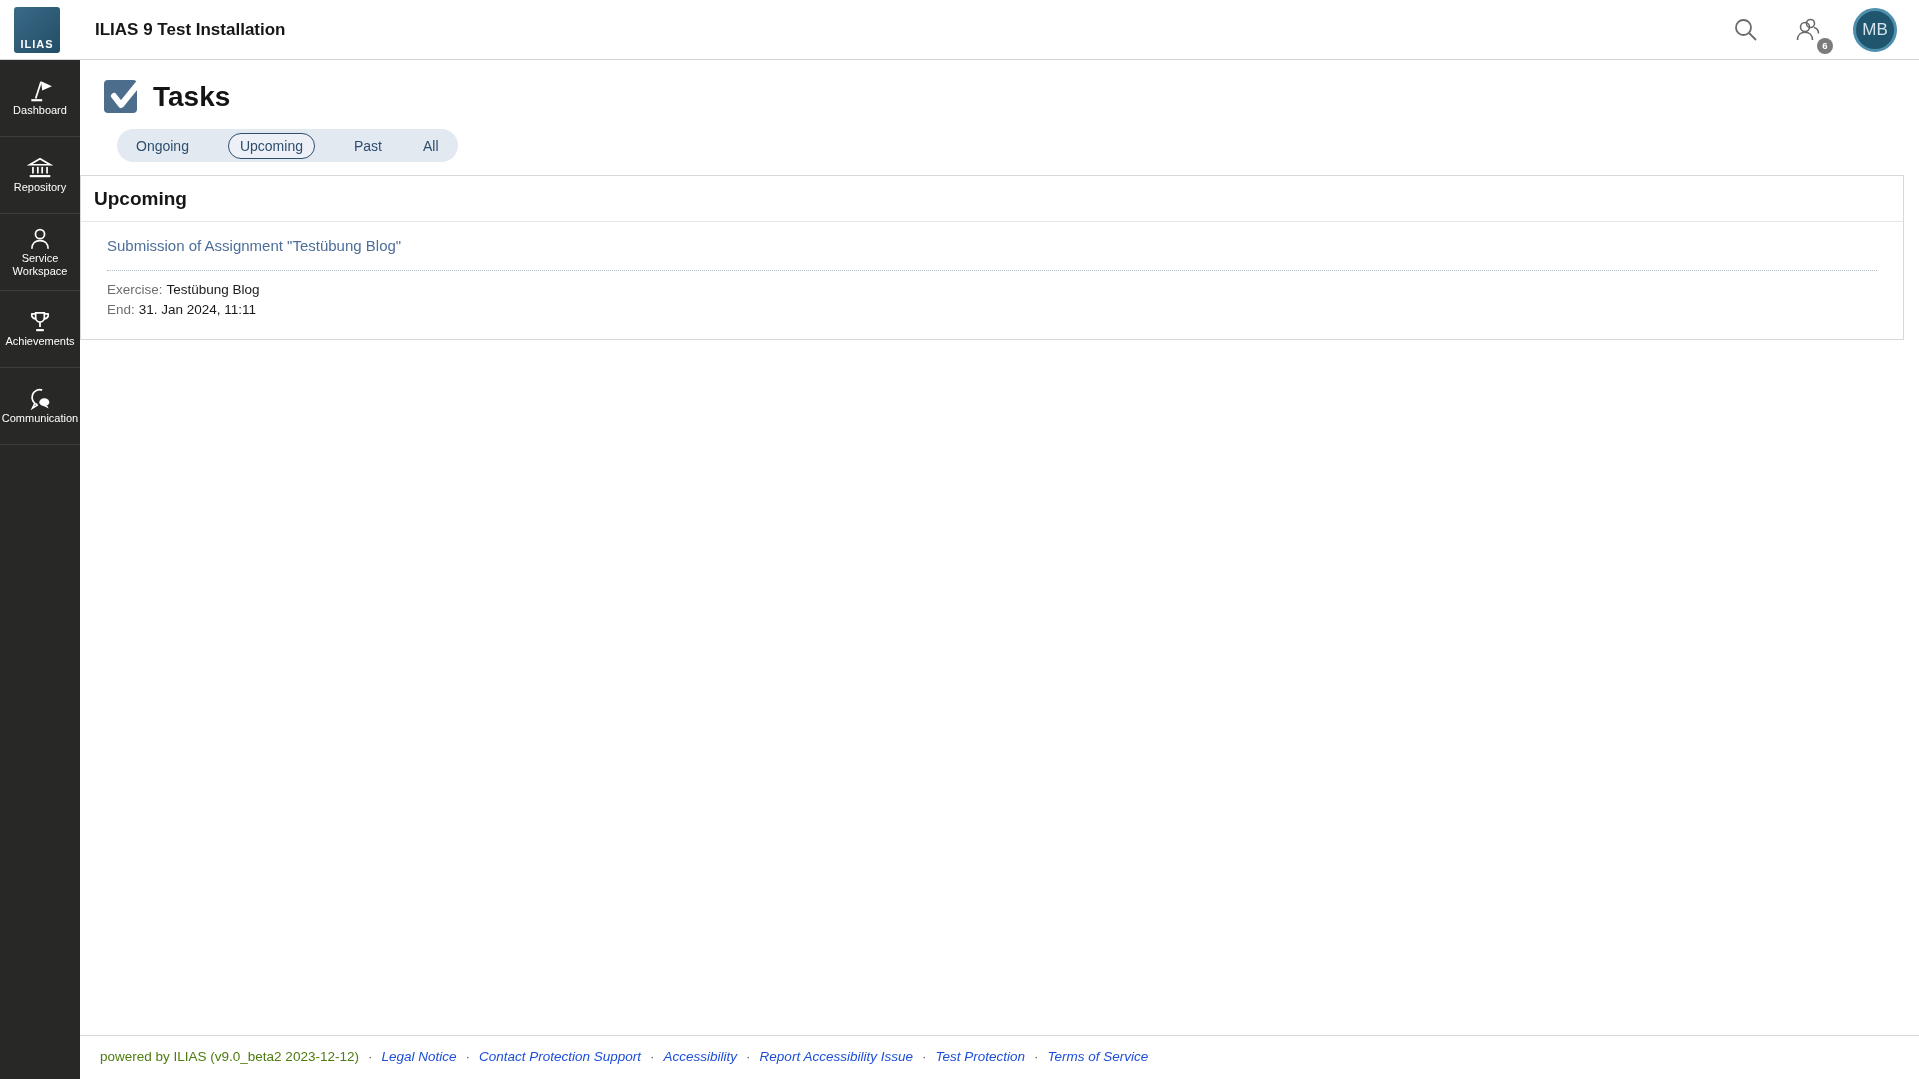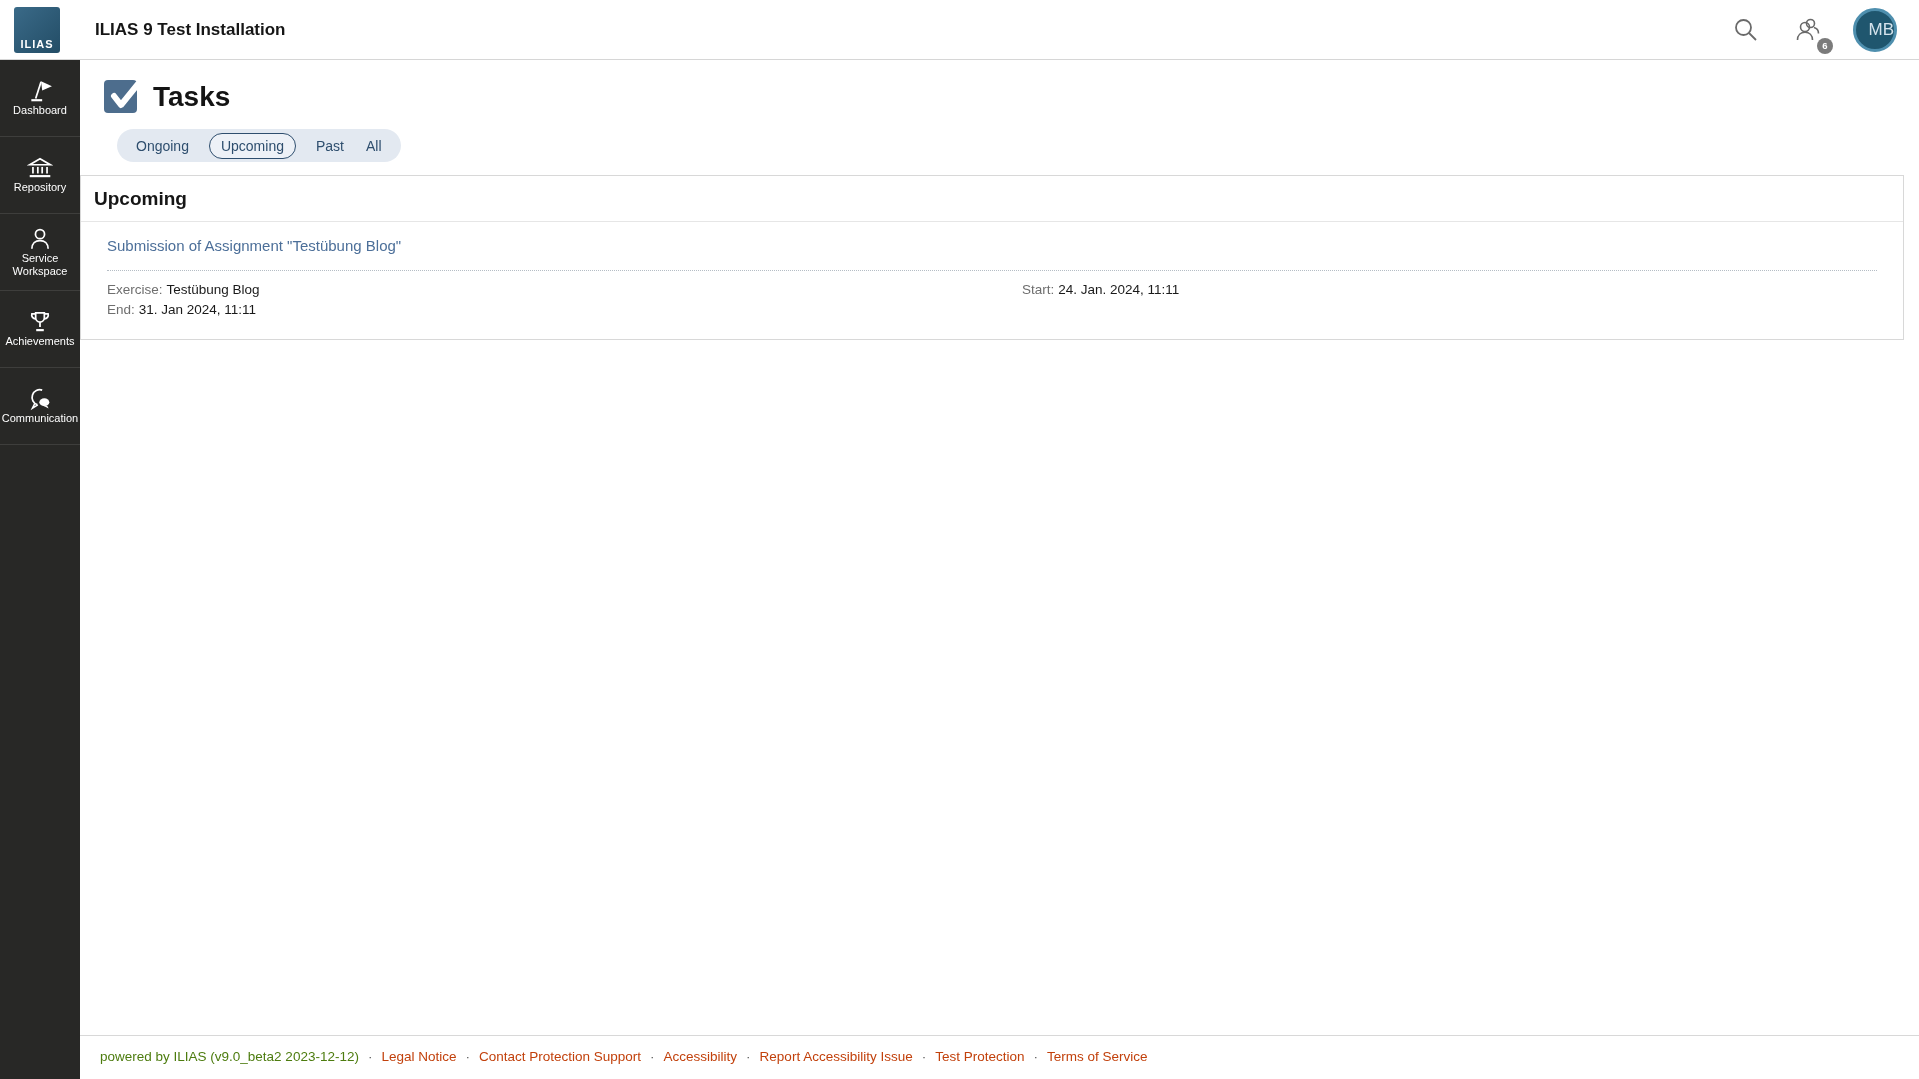--- a/index.html
+++ b/index.html
@@ -16,40 +16,40 @@
   .logo span { color:#fff; font-size:11px; font-weight:bold; letter-spacing:1px; }
   .topbar-title { margin-left:35px; font-size:17px; font-weight:600; color:#161616; }
   .topbar-right { margin-left:auto; display:flex; align-items:center; gap:28px; }
   .tb-icon { width:34px; height:34px; display:flex; align-items:center; justify-content:center;
     cursor:pointer; position:relative; }
   .badge { position:absolute; right:-8px; bottom:-7px; width:16px; height:16px; border-radius:50%;
     background:#7b7b7b; color:#fff; font-size:9.5px; font-weight:bold;
     display:flex; align-items:center; justify-content:center; }
   .avatar { width:44px; height:44px; border-radius:50%; background:#1f566e;
     border:3px solid #4e8fae; color:#d5e3ec; font-size:17px;
-    display:flex; align-items:center; justify-content:flex-end; cursor:pointer; }
+    display:flex; align-items:center; justify-content:center; cursor:pointer; }
 
   
   .sidebar { position:absolute; top:60px; left:0; width:80px; bottom:0;
     background:#282826; z-index:20; }
   .sb-item { min-height:77px; display:flex; flex-direction:column; align-items:center;
     justify-content:center; padding:9px 3px; border-bottom:1px solid #3e3e3c;
     cursor:pointer; }
   .sb-item svg { display:block; }
   .sb-label { color:#ffffff; font-size:11px; line-height:1.2; text-align:center; }
 
   
   .main { position:absolute; top:60px; left:80px; right:0; bottom:0; background:#fff; }
   .page-head { padding:20px 0 0 24px; }
   .title-row { display:flex; align-items:center; gap:16px; }
   .tasks-icon { width:33px; height:33px; border-radius:4px; background:#4d6d8d; position:relative; }
   .tasks-icon svg { position:absolute; left:3px; top:-6px; overflow:visible; }
   .page-title { font-size:28px; font-weight:700; color:#141414; }
 
-  .viewcontrols { margin:16px 0 0 13px; display:inline-flex; align-items:center; gap:18px;
+  .viewcontrols { margin:16px 0 0 13px; display:inline-flex; align-items:center; gap:37px;
     background:#e3e9f1; border-radius:17px; height:33px; padding:0 17px; }
   .vc-btn { background:none; border:none; font-family:inherit; font-size:14px; color:#2e4e6e;
     cursor:pointer; padding:4px 2px; }
   .vc-btn.active { border:1px solid #2e4e6e; border-radius:13px; padding:4px 11px;
     background:#edf1f7; }
 
   
   .panel { margin:13px 15px 0 0; border:1px solid #d8d8d8; background:#fff; }
   .panel-header { padding:12px 13px 11px; font-size:19px; font-weight:700; color:#161616;
     border-bottom:1px solid #e6e6e6; }
@@ -61,21 +61,21 @@
   .prop-row { font-size:13.5px; line-height:17px; margin-bottom:3px; }
   .prop-label { color:#6e6e6e;margin-top:44px; }
   .prop-value { color:#1a1a1a; font-weight:500; margin-left:4px; }
 
   
   .footer { position:absolute; left:80px; right:0; bottom:0; background:#fff;
     border-top:1px solid #d8d8d8; padding:13px 20px 15px; font-size:13.5px;
     display:flex; align-items:center; flex-wrap:nowrap; white-space:nowrap; }
   .footer .powered { color:#4d7c0f; }
   .footer .sep { color:#5a5a5a; margin:0 9px; }
-  .footer a { color:#c2410c; text-decoration:none; cursor:pointer; }
+  .footer a { color:#1d4ed8; text-decoration:none; cursor:pointer;font-style:italic; }
 </style>
 </head>
 <body>
 
 <header class="topbar">
   <div class="logo">
     <span>ILIAS</span>
   </div>
   <div class="topbar-title">ILIAS 9 Test Installation</div>
 
@@ -182,25 +182,20 @@
       <hr class="dotted-sep">
       <div class="props">
         <div class="props-col left">
           <div class="prop-row">
             <span class="prop-label">Exercise:</span><span class="prop-value">Testübung Blog</span>
           </div>
           <div class="prop-row">
             <span class="prop-label">End:</span><span class="prop-value">31. Jan 2024, 11:11</span>
           </div>
         </div>
-        <div class="props-col right">
-          <div class="prop-row">
-            <span class="prop-label">Start:</span><span class="prop-value">24. Jan. 2024, 11:11</span>
-          </div>
-        </div>
       </div>
     </div>
   </section>
 
 </main>
 
 <footer class="footer">
   <span class="powered">powered by ILIAS (v9.0_beta2 2023-12-12)</span>
   <span class="sep">·</span>
   <a>Legal Notice</a>

